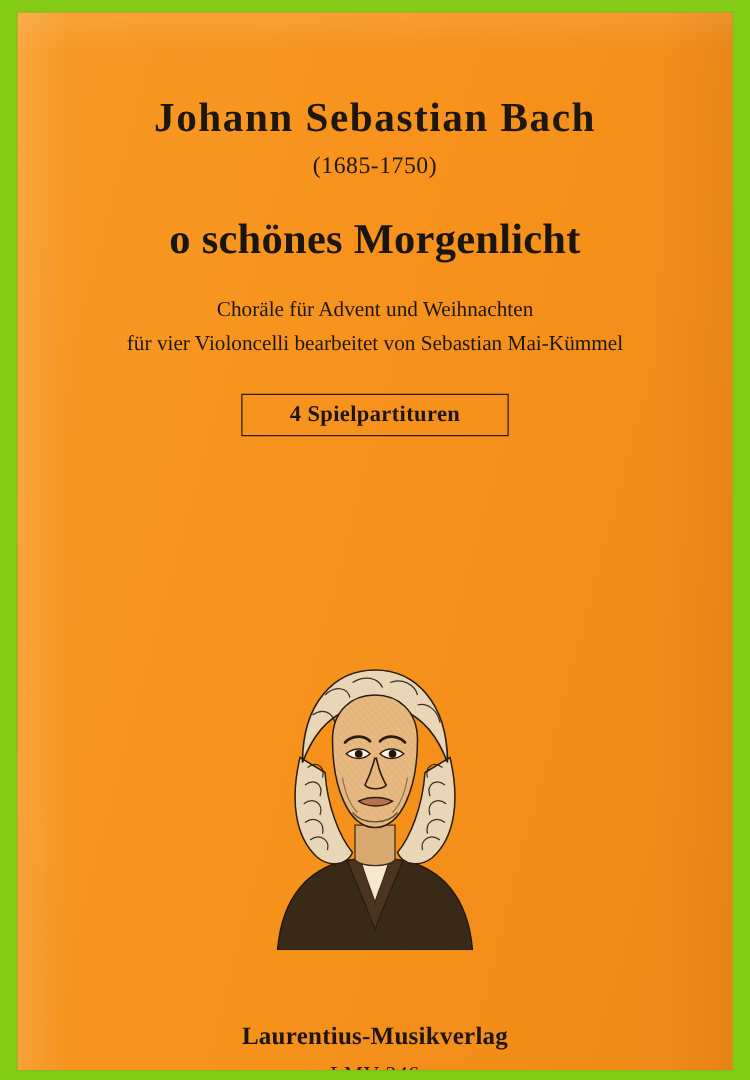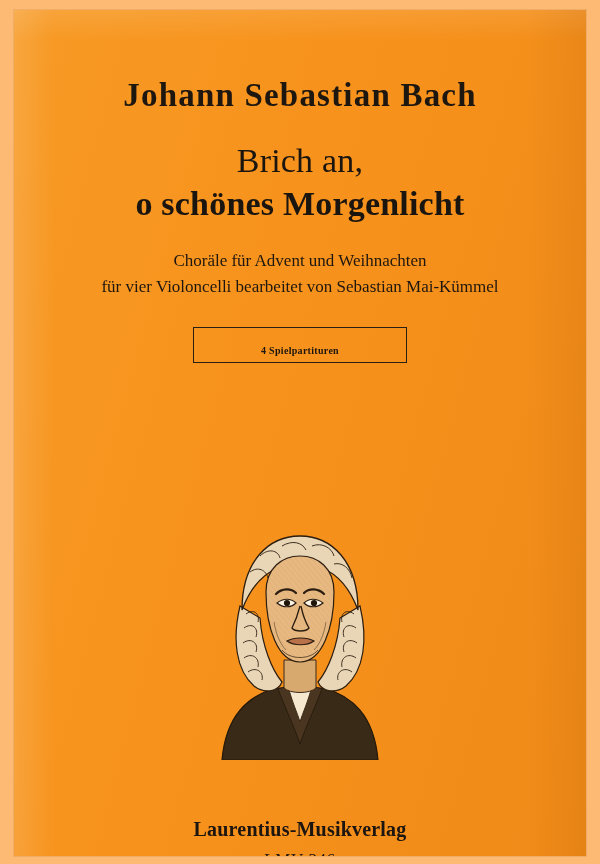--- a/index.html
+++ b/index.html
@@ -11,21 +11,21 @@
     width: 600px;
     height: 864px;
     overflow: hidden;
     font-family: "Liberation Sans", sans-serif;
   }
 
   .page {
     position: relative;
     width: 600px;
     height: 864px;
-    background: #fdba74;
+    background: #84cc16;
   }
 
   
   .cover {
     position: absolute;
     left: 14px;
     top: 10px;
     width: 572px;
     height: 846px;
     background: #f7931e;
@@ -94,23 +94,23 @@
     color: #1e1710;
   }
   .subtitle .s-line {
     display: block;
   }
 
   .edition-box {
     margin: 27px auto 0 auto;
     width: 212px;
     border: 1.3px solid #2a1f14;
-    padding: 17px 0 6px 0;
-    font-family: "Liberation Serif", serif;
-    font-size: 10px;
+    padding: 5px 0 6px 0;
+    font-family: "Liberation Serif", serif;
+    font-size: 18px;
     font-weight: bold;
     letter-spacing: 0.3px;
     color: #1d1610;
     background: transparent;
   }
 
   
   .portrait-wrap {
     position: absolute;
     left: 0;
@@ -148,23 +148,23 @@
 </style>
 </head>
 <body>
 
 <div class="page">
   <div class="cover">
     <div class="content">
 
       <div class="composer">Johann Sebastian Bach</div>
 
+      <div class="dates">(1685-1750)</div>
 
       <div class="title">
-        <span class="line1">Brich an,</span>
         <span class="line2">o schönes Morgenlicht</span>
       </div>
 
       <div class="subtitle">
         <span class="s-line">Choräle für Advent und Weihnachten</span>
         <span class="s-line">für vier Violoncelli bearbeitet von Sebastian Mai-Kümmel</span>
       </div>
 
       <div class="edition-box">4 Spielpartituren</div>
 

